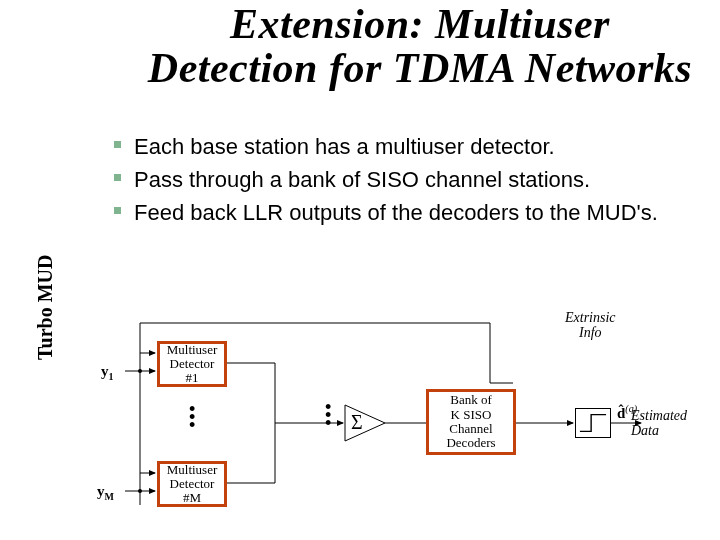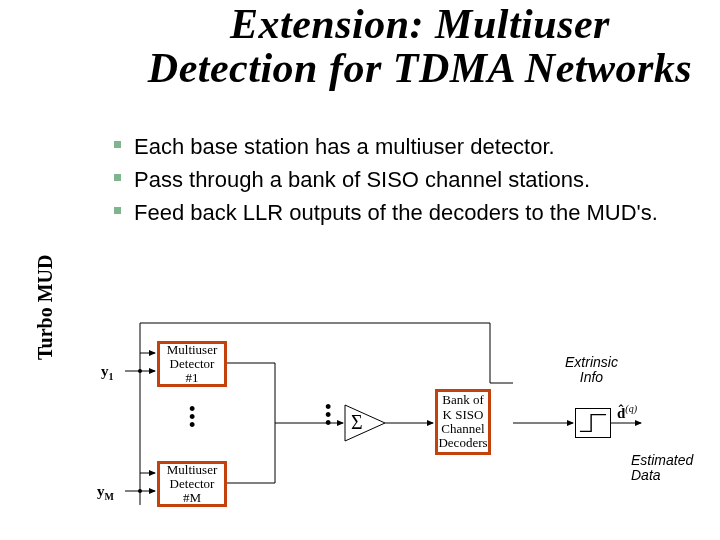--- a/index.html
+++ b/index.html
@@ -92,25 +92,24 @@
   .sub { font-size: 10px; vertical-align: sub; }
   .sup { font-size: 10px; vertical-align: super; }
   .vdots {
     position: absolute;
     font-size: 18px;
     line-height: 0.45;
     letter-spacing: 0;
   }
   .label-right {
     position: absolute;
-    font-family: Liberation Sans, sans-serif;
+    font-family: Liberation Serif, serif;
     font-style: italic;
     font-size: 14px;
     line-height: 1.05;
-    margin-top: 44px;
   }
   .hard {
     position: absolute;
     width: 36px;
     height: 30px;
     border: 1px solid #000;
   }
   .hard svg { width: 100%; height: 100%; }
 </style>
 </head>
@@ -183,21 +182,21 @@
 #1</div>
   <div class="dbox" style="left:62px; top:156px; width:70px; height:46px; white-space:pre-line;">Multiuser
 Detector
 #M</div>
 
   <div class="vdots" style="left:94px; top:100px;">•<br>•<br>•</div>
   <div class="vdots" style="left:230px; top:98px;">•<br>•<br>•</div>
 
   <div style="position:absolute; left:256px; top:106px; font-family:'Times New Roman',serif; font-size:20px;">Σ</div>
 
-  <div class="dbox" style="left:340px; top:84px; width:56px; height:66px; white-space:pre-line;text-align:center;">Bank of
+  <div class="dbox" style="left:331px; top:84px; width:90px; height:66px; white-space:pre-line;text-align:center;">Bank of
 K SISO
 Channel
 Decoders</div>
 
   <div class="hard" style="left:480px; top:103px;">
     <svg viewBox="0 0 36 30">
       <polyline points="4,24 16,24 16,6 32,6" fill="none" stroke="#000" stroke-width="1.5"></polyline>
     </svg>
   </div>
 

